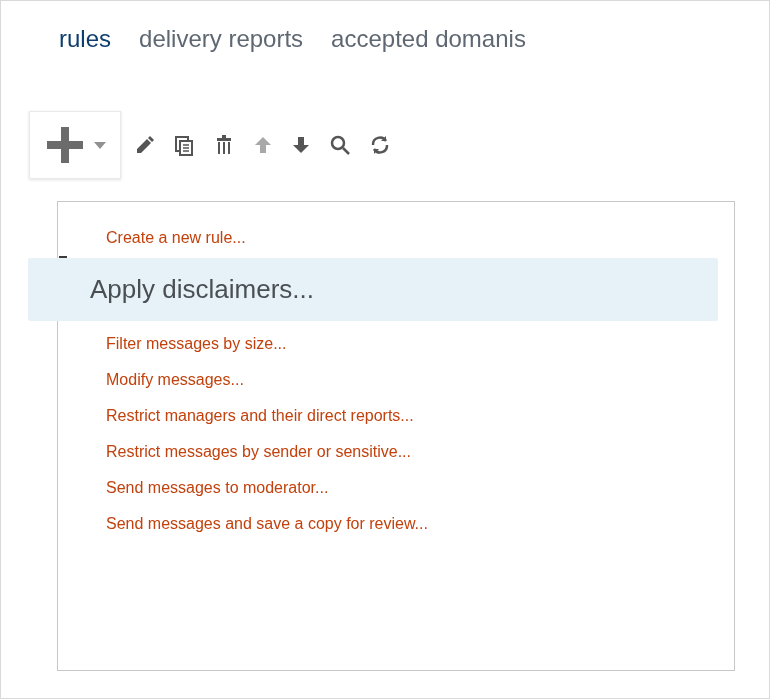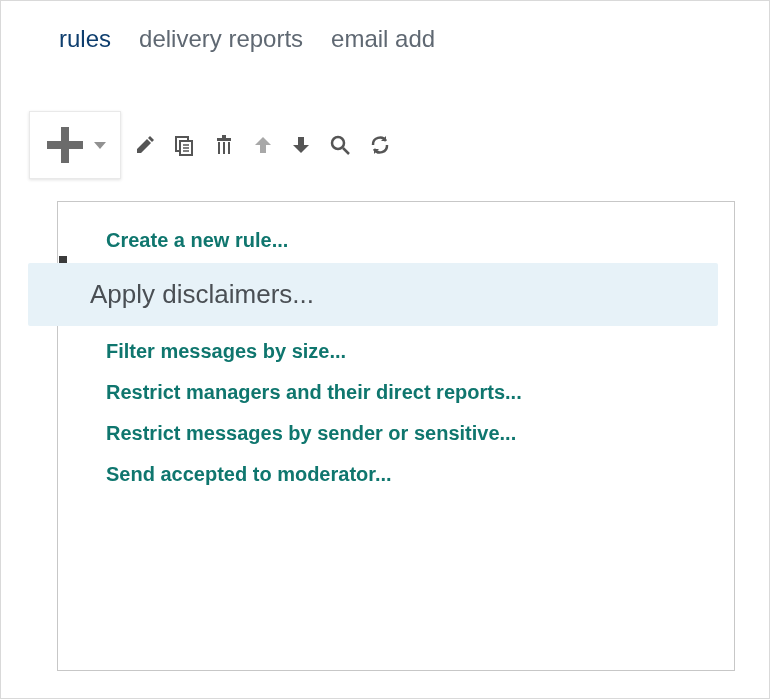--- a/index.html
+++ b/index.html
@@ -60,23 +60,23 @@
       position: absolute;
       top: 200px;
       left: 56px;
       right: 34px;
       border: 1px solid #c7c7c7;
       padding: 18px 0 18px 0;
       height: 470px;
     }
     .menu-item {
       padding: 9px 0 9px 48px;
-      font-size: 20px;
-      font-weight: 700;
-      color: #0f766e;
+      font-size: 16px;
+      font-weight: 400;
+      color: #c2410c;
       cursor: pointer;
       white-space: nowrap;
       overflow: hidden;
       text-overflow: ellipsis;
     }
     .menu-item.highlighted {
       position: absolute;
       left: -30px;
       right: 16px;
       background: #e7f2f8;
@@ -100,21 +100,21 @@
       height: 7px;
       background: #3b3b3b;
     }
   </style>
 </head>
 <body>
 
 <div class="tabs">
   <div class="tab active">rules</div>
   <div class="tab">delivery reports</div>
-  <div class="tab">email add</div>
+  <div class="tab">accepted domanis</div>
 </div>
 
 <div class="toolbar-area">
   <div class="add-dropdown-btn">
     <span class="plus-icon">
       <svg width="42" height="42" viewBox="0 0 42 42">
         <rect x="17" y="3" width="8" height="36" fill="#6b6b6b"></rect>
         <rect x="3" y="17" width="36" height="8" fill="#6b6b6b"></rect>
       </svg>
     </span>
@@ -172,16 +172,18 @@
 </div>
 
 <div class="stub-line"></div>
 
 <div class="content-panel">
   <div class="menu-item">Create a new rule...</div>
   <div class="highlight-wrap">
     <div class="menu-item highlighted">Apply disclaimers...</div>
   </div>
   <div class="menu-item">Filter messages by size...</div>
+  <div class="menu-item">Modify messages...</div>
   <div class="menu-item">Restrict managers and their direct reports...</div>
   <div class="menu-item">Restrict messages by sender or sensitive...</div>
-  <div class="menu-item">Send accepted to moderator...</div>
+  <div class="menu-item">Send messages to moderator...</div>
+  <div class="menu-item">Send messages and save a copy for review...</div>
 </div>
 
 </body></html>

